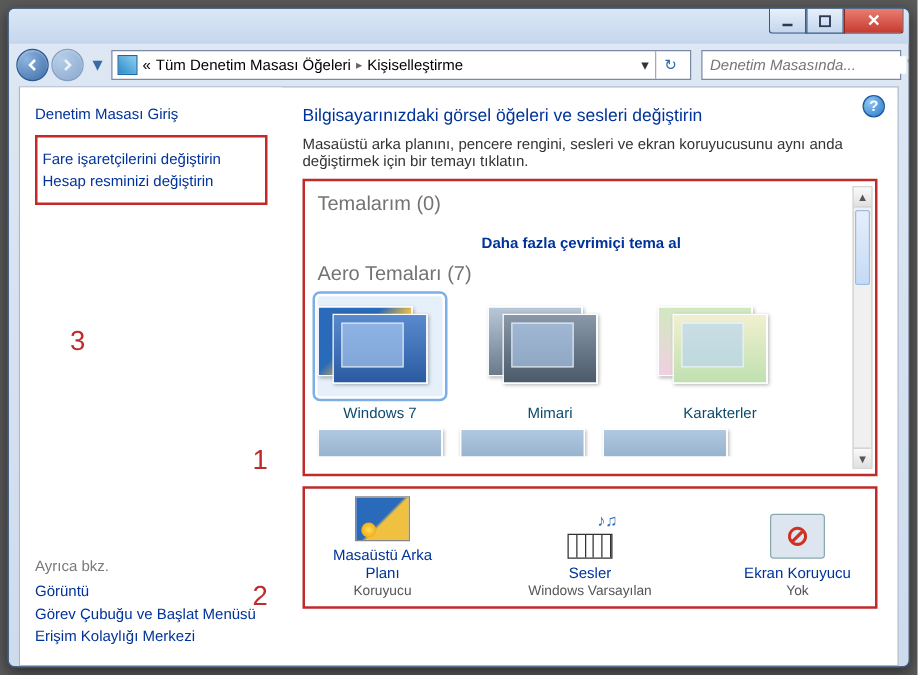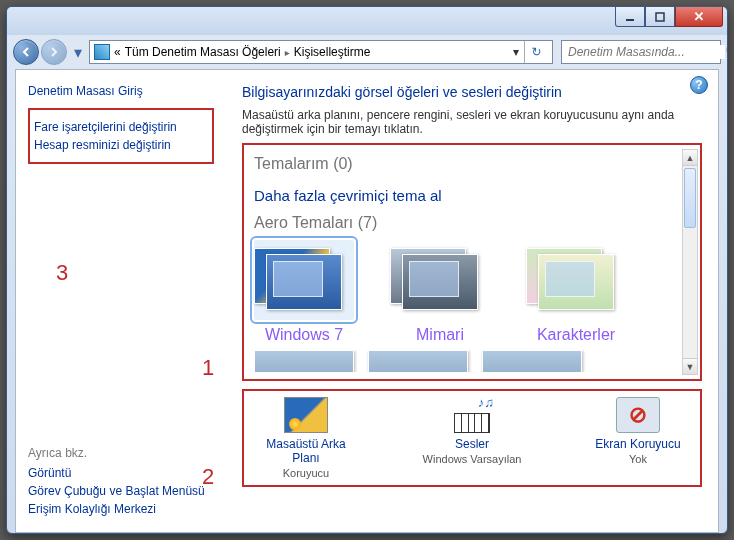--- a/index.html
+++ b/index.html
@@ -35,38 +35,38 @@
 .sidebar .see-also a { display: block; color: #003399; text-decoration: none; margin: 4px 0; font-size: 12px; cursor: pointer; }
 .annot { position: absolute; color: #c02a2a; font-size: 22px; font-weight: normal; }
 .main { flex: 1; padding: 14px 16px 10px 16px; position: relative; }
 .main h2 { color: #003399; font-size: 14px; font-weight: normal; margin-bottom: 8px; }
 .main p.sub { font-size: 12px; color: #333; margin-bottom: 7px; }
 .themes-box { border: 2px solid #c02a2a; height: 238px; position: relative; padding: 8px 20px 8px 10px; }
 .scrollbar { position: absolute; right: 2px; top: 4px; bottom: 4px; width: 16px; background: #f0f0f0; border: 1px solid #d0d0d0; }
 .scroll-btn { height: 16px; background: linear-gradient(#fafafa,#e0e0e0); border-bottom: 1px solid #ccc; display:flex; align-items:center; justify-content:center; color:#555; cursor:pointer; font-size:9px;}
 .scroll-thumb { position: absolute; top: 18px; left: 1px; right: 1px; height: 60px; background: linear-gradient(#e5eefb,#c5daf5); border: 1px solid #9abce5; border-radius: 2px; cursor: pointer; }
 .section-head { color: #737373; font-size: 16px; margin: 2px 0 6px 0; }
-.more-link { text-align: left; font-size: 15px; margin: 14px 4px 10px 0; }
+.more-link { text-align: center; font-size: 12px; margin: 14px 4px 10px 0; font-weight: bold; }
 .more-link a { color: #003399; text-decoration: none; cursor: pointer; }
 .theme-row { display: flex; gap: 36px; margin-top: 8px; }
-.theme { text-align: center; cursor: pointer; font-size: 16px; color: #8b5cf6; }
+.theme { text-align: center; cursor: pointer; font-size: 12px; color: #0c4a6e; }
 .theme .thumb { width: 100px; height: 80px; margin-bottom: 6px; position: relative; }
 .theme.sel .thumb { outline: 2px solid #7daee8; outline-offset: 2px; background: #e6f0fb; border-radius: 2px; }
 .stack { position: relative; width: 100px; height: 80px; }
 .stack .card { position: absolute; width: 76px; height: 56px; background: #88aacc; border: 1px solid #fff; box-shadow: 1px 1px 3px rgba(0,0,0,0.3); }
 .stack .card.c1 { left: 0; top: 8px; background: linear-gradient(135deg,#2a6aba 40%,#f0c040 60%); }
 .stack .card.c2 { left: 12px; top: 14px; background: linear-gradient(#5a8ace,#2a5aa0); }
 .stack .card.c2 .glass { position:absolute; left:6px; top:6px; width:50px; height:36px; background: rgba(180,210,245,0.6); border:1px solid rgba(255,255,255,0.7);}
 .stack.arch .card.c1 { background: linear-gradient(#b8c8d8,#6a7a8a); }
 .stack.arch .card.c2 { background: linear-gradient(#8a98a8,#4a5a6a); }
 .stack.char .card.c1 { background: linear-gradient(#d0e8c0,#f0d0e0); }
 .stack.char .card.c2 { background: linear-gradient(#f0f0d0,#c0e0b0); }
 .peeks { display: flex; gap: 14px; margin-top: 6px; overflow: hidden; height: 22px; }
 .peek { width: 100px; height: 60px; background: linear-gradient(#b0c8e0,#7090b0); border: 1px solid #fff; box-shadow: 1px 1px 3px rgba(0,0,0,0.3); }
-.bottom-box { border: 2px solid #c02a2a; margin-top: 8px; padding: 6px 8px; display: flex; justify-content: space-between; }
+.bottom-box { border: 2px solid #c02a2a; margin-top: 8px; padding: 6px 8px; display: flex; justify-content: space-between; align-items: flex-end; }
 .b-item { text-align: center; font-size: 12px; cursor: pointer; width: 108px;}
 .b-item .icon { width: 44px; height: 36px; margin: 0 auto 4px auto; position: relative; }
 .b-item a { color: #003399; text-decoration: none; display: block; margin-bottom: 2px; }
 .b-item .val { color: #555; font-size: 11px; }
 .i-wall { background: linear-gradient(135deg,#2a6aba 50%,#f0c040 55%); border: 1px solid #888; }
 .i-wall::after { content:""; position:absolute; left:4px; bottom:2px; width:12px; height:12px; background: radial-gradient(circle,#ffdd55,#ee9900); border-radius:50%;}
 .i-color { border: 1px solid #9abce5; background: rgba(180,210,245,0.5); border-radius: 3px; }
 .i-color::after { content:""; position:absolute; inset: 6px; border: 1px solid rgba(255,255,255,0.8); border-radius:2px;}
 .i-sound { display:flex; align-items:flex-end; justify-content:center; }
 .i-sound::before { content:"♪♫"; position:absolute; top:-2px; right:0; color:#2a6aba; font-size:13px;}

